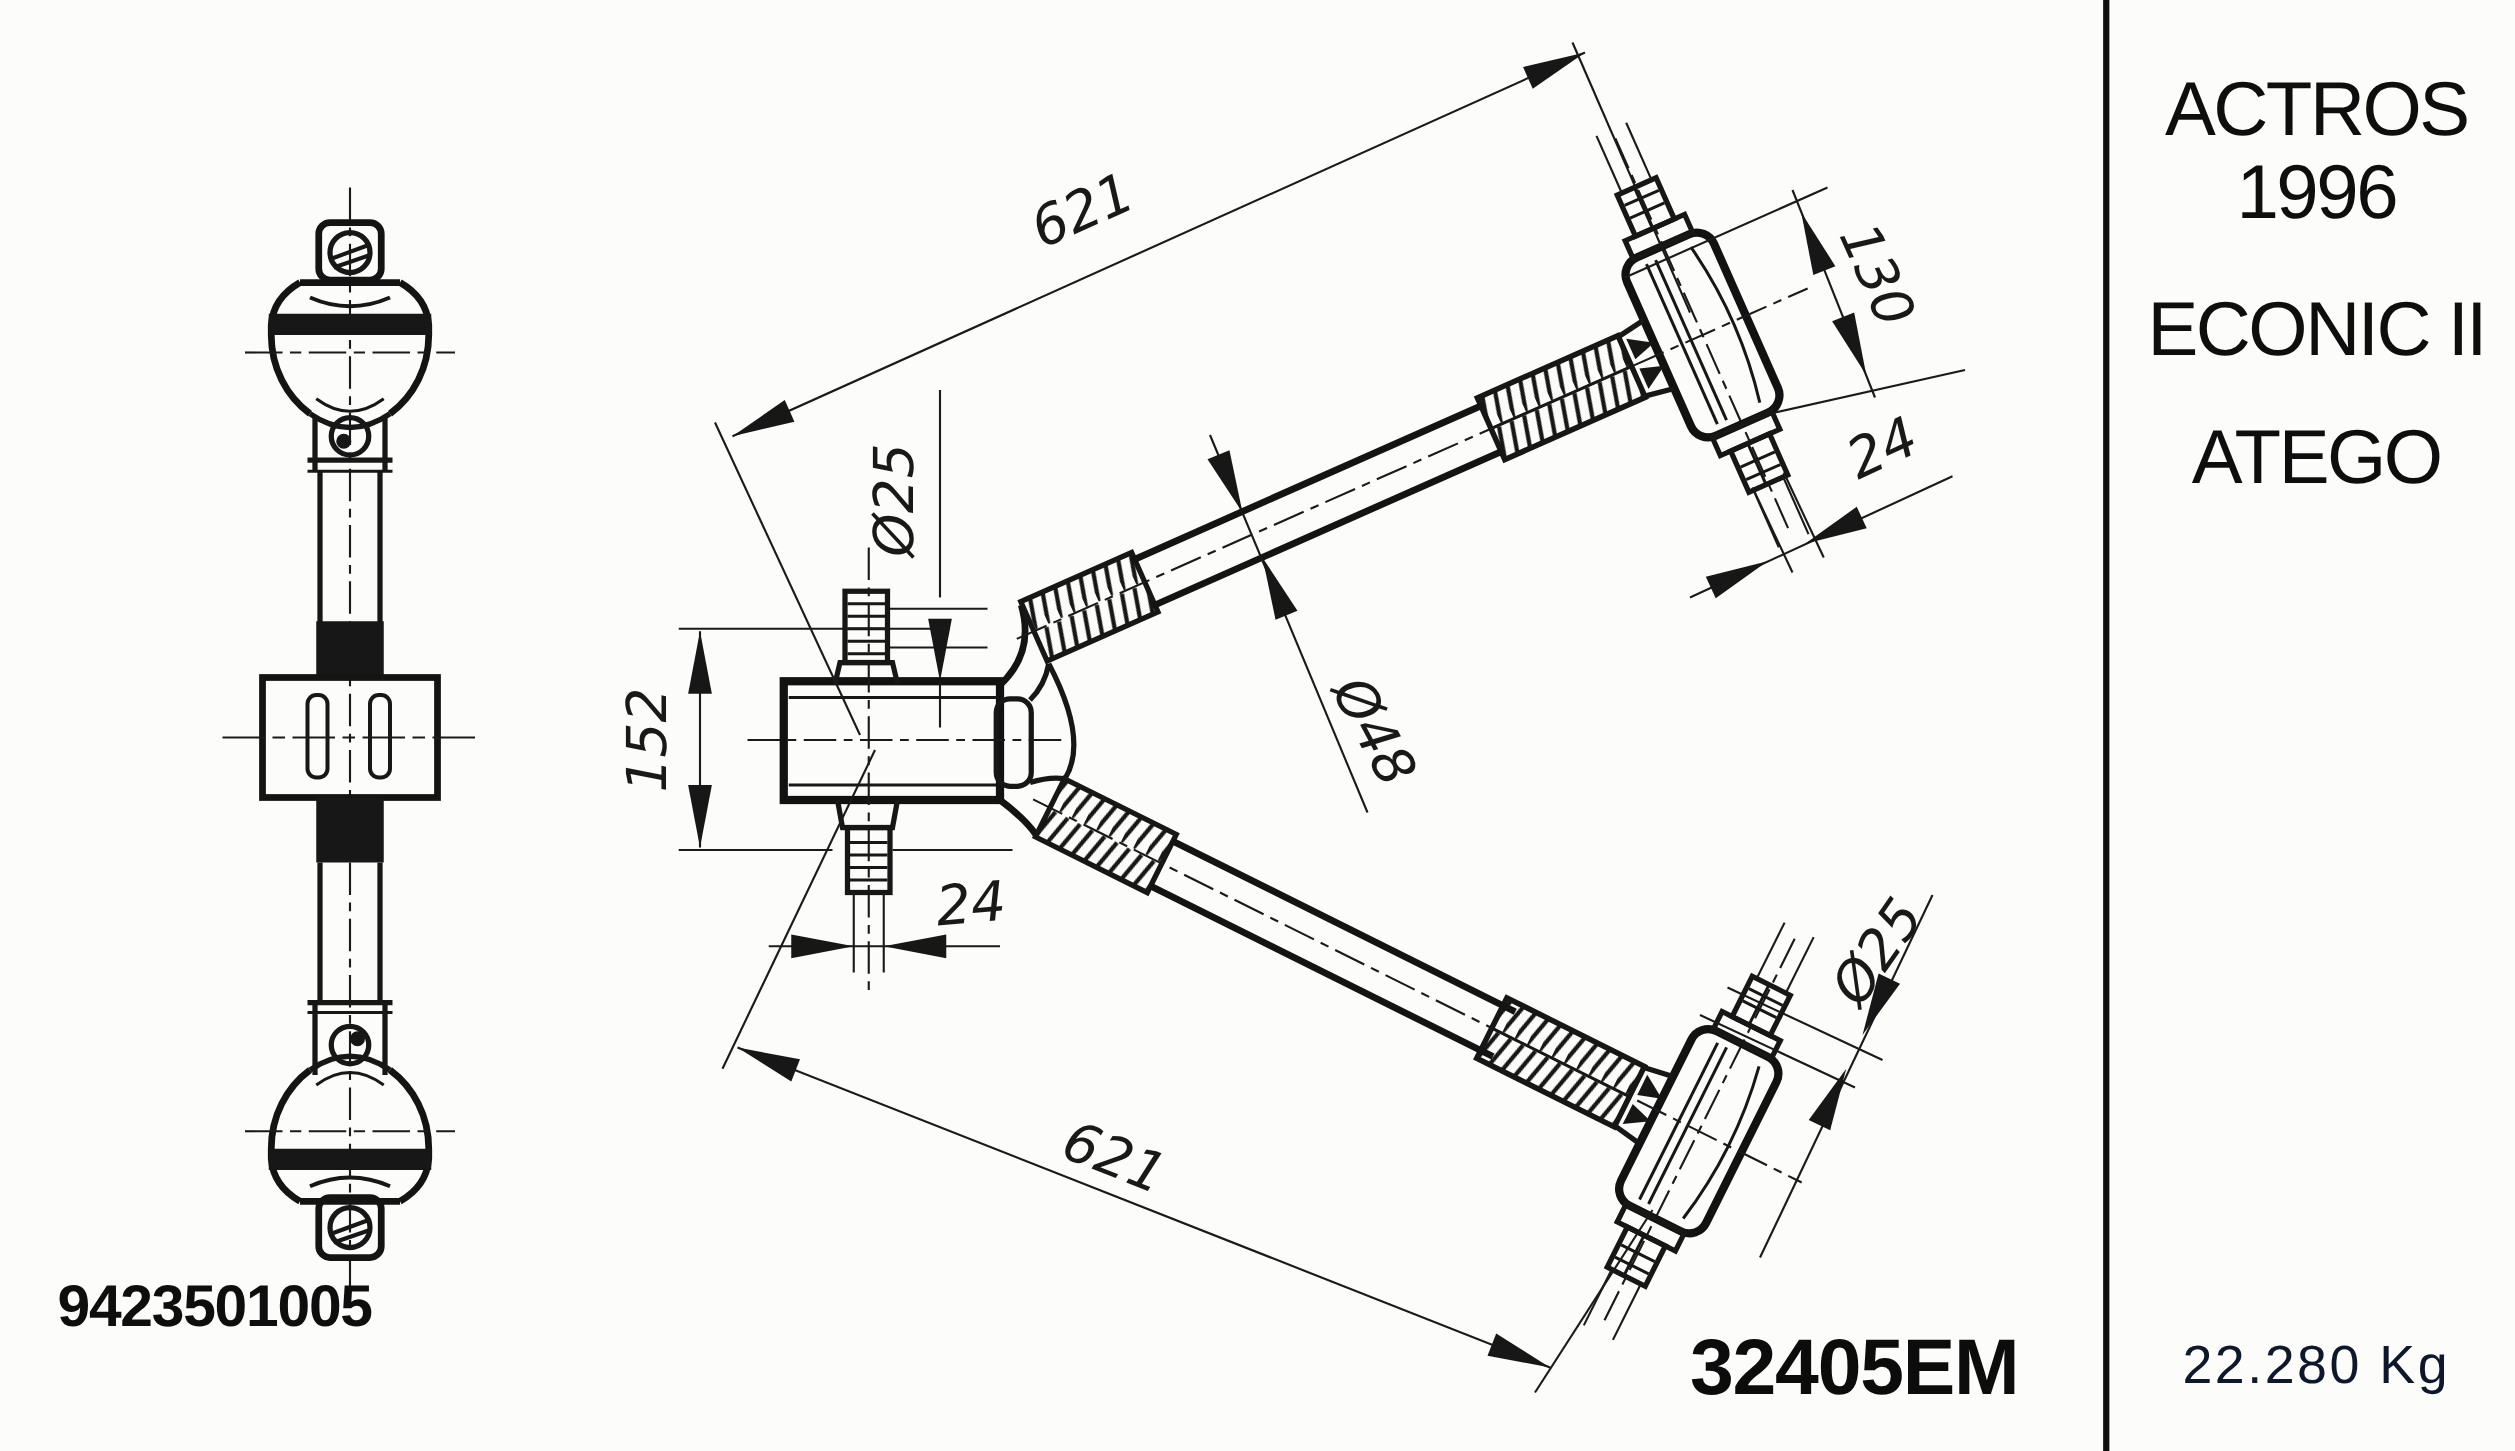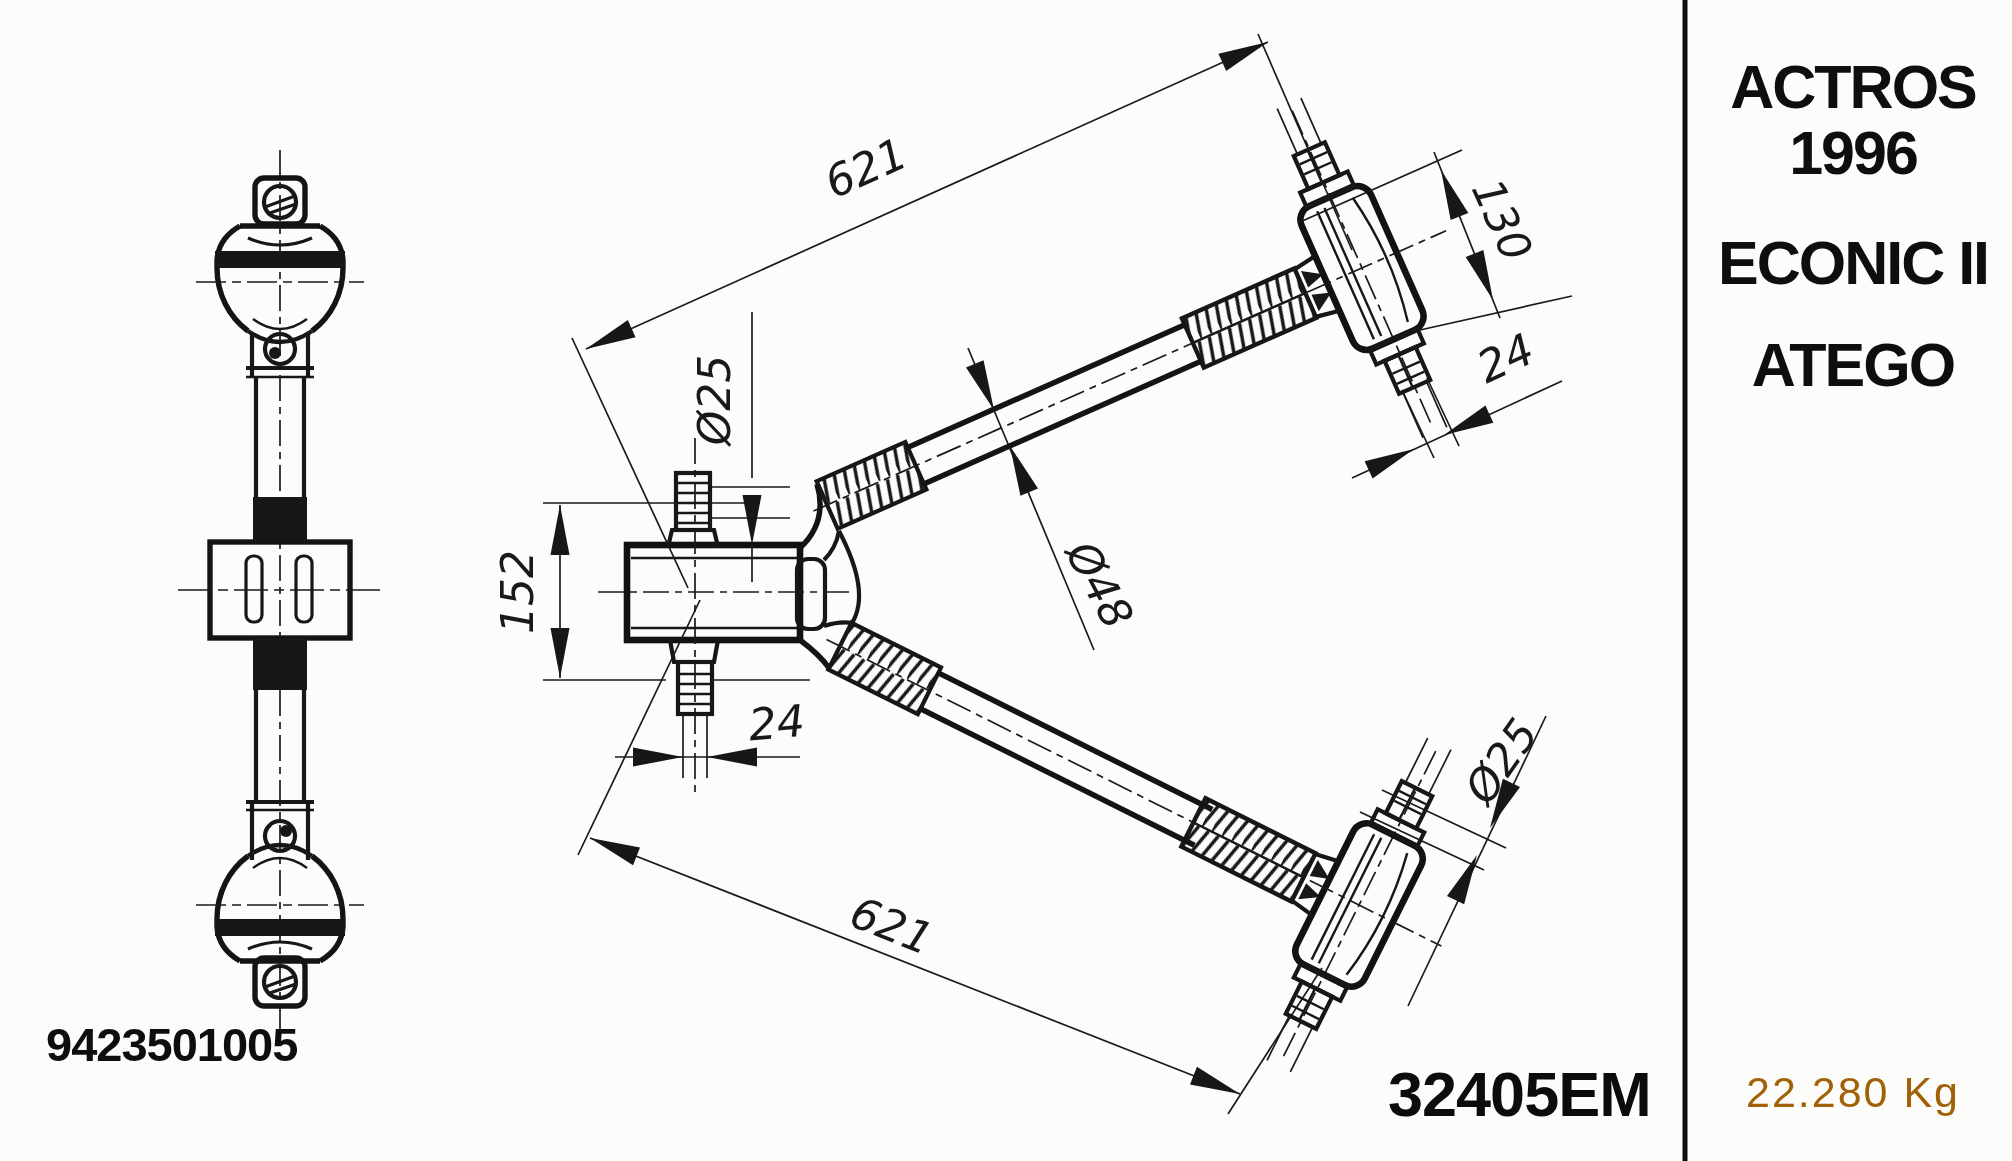--- a/index.html
+++ b/index.html
@@ -11,24 +11,24 @@
   .s2{stroke:#171717;stroke-width:2.4;fill:none;}
   .s3{stroke:#171717;stroke-width:3.2;fill:none;}
   .s4{stroke:#171717;stroke-width:4.2;fill:none;}
   .s5{stroke:#141414;stroke-width:5.4;fill:none;}
   .s6{stroke:#121212;stroke-width:6.6;fill:none;}
   .dash{stroke-dasharray:26 6 7 6;}
   .ink{fill:#171717;stroke:none;}
   .lab{font:italic 44px "DejaVu Sans", sans-serif;fill:#191919;}
   
   .oem{font-weight:bold;font-size:47px;line-height:45px;letter-spacing:-1px;color:#0e0e0e;}
-  .code{font-weight:bold;font-size:63px;letter-spacing:-1px;color:#0c0c0c;margin-left:36px;}
+  .code{font-weight:bold;font-size:63px;letter-spacing:-1px;color:#0c0c0c;}
   .panel{width:326px;text-align:center;}
-  .model{font-weight:bold;font-size:61px;letter-spacing:-2px;color:#0e0e0e;white-space:nowrap;}
-  .weight{font-size:43px;letter-spacing:2px;color:#a16207;white-space:nowrap;}
+  .model{font-weight:normal;font-size:61px;letter-spacing:-2px;color:#0e0e0e;white-space:nowrap;}
+  .weight{font-size:43px;letter-spacing:2px;color:#0f172a;white-space:nowrap;}
 </style>
 </head>
 <body>
 
 <div id="canvas">
 
   <svg class="abs" style="left:0;top:0" width="2012" height="1161" viewBox="0 0 2012 1161">
     <defs>
       <pattern id="thr" patternUnits="userSpaceOnUse" width="11" height="54">
         <line x1="8.5" y1="1" x2="2.5" y2="26" stroke="#171717" stroke-width="3.4"></line>

